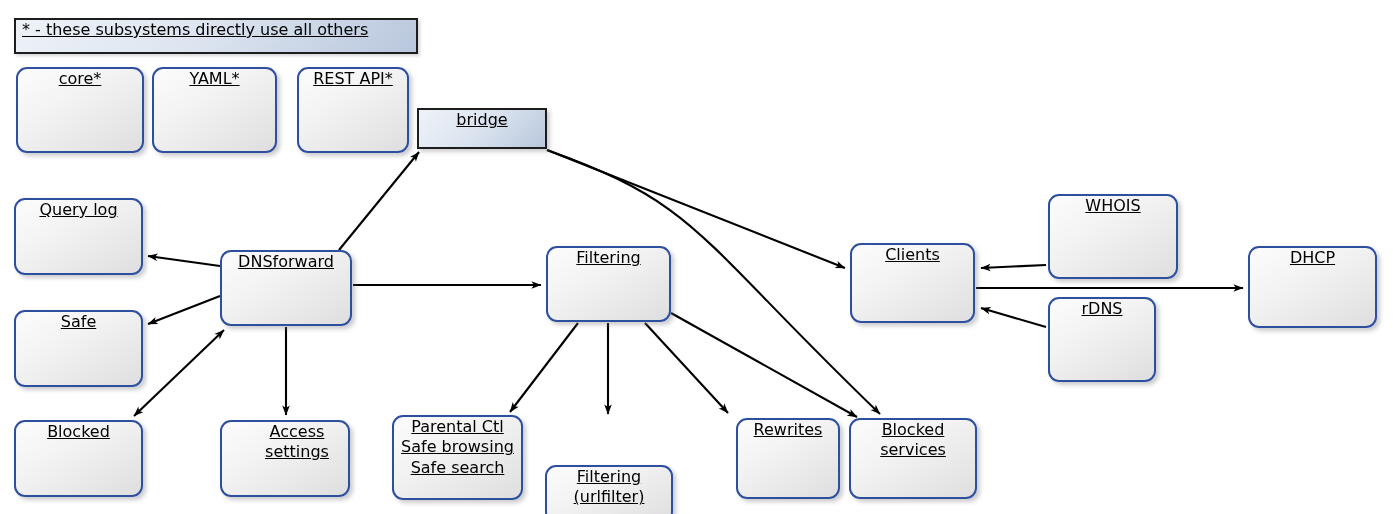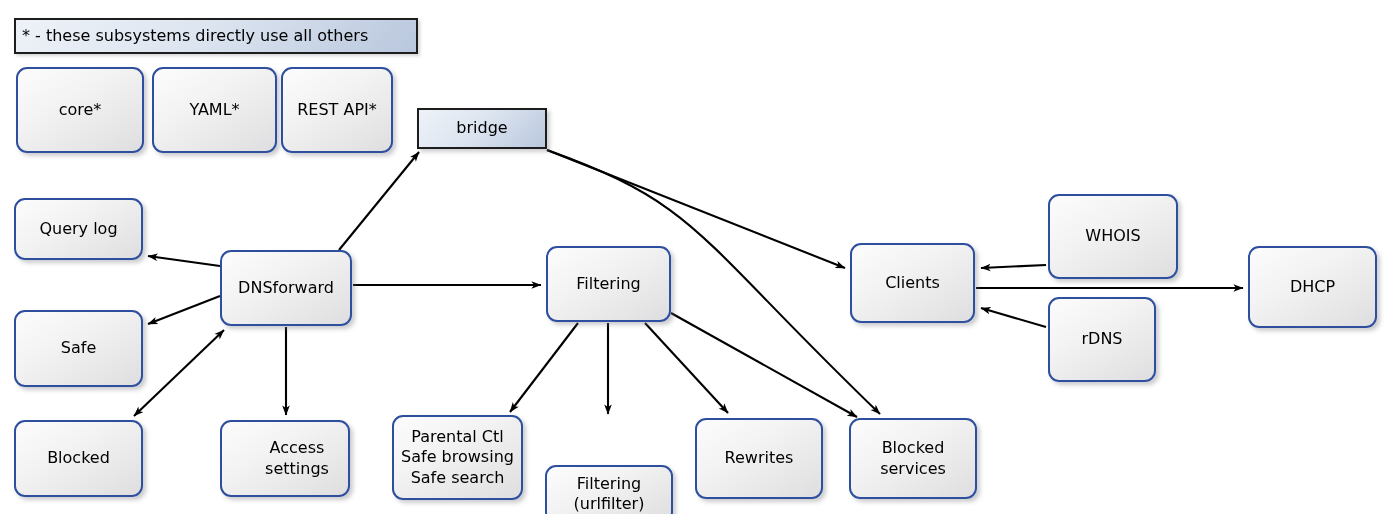--- a/index.html
+++ b/index.html
@@ -12,28 +12,28 @@
     width: 1393px;
     height: 514px;
     background: #ffffff;
     font-family: "DejaVu Sans", sans-serif;
     overflow: hidden;
   }
   .node {
     position: absolute;
     box-sizing: border-box;
     display: flex;
-    align-items: center;
     justify-content: center;
     text-align: center;
     color: #000000;
     font-size: 16px;
     line-height: 1.28;
     z-index: 5;
     white-space: pre-line;
+    text-decoration: underline;
   }
   
   .node.box {
     border: 2px solid #2d4f9e;
     border-radius: 11px;
     background: linear-gradient(150deg, #fcfcfd 0%, #f3f3f4 38%, #e6e6e7 78%, #dedee0 100%);
     box-shadow: 3px 3px 4px rgba(120,120,130,0.38);
   }
   
   .node.bluebox {
@@ -108,28 +108,28 @@
   <div class="node bluebox legend" style="left:14px; top:18px; width:404px; height:36px; font-size:16px;">
     <span>* - these subsystems directly use all others</span>
   </div>
 
   <div class="node box" style="left:16px; top:67px; width:128px; height:86px;">
     <span>core*</span>
   </div>
   <div class="node box" style="left:152px; top:67px; width:125px; height:86px;">
     <span>YAML*</span>
   </div>
-  <div class="node box" style="left:281px; top:67px; width:112px; height:86px;">
+  <div class="node box" style="left:297px; top:67px; width:112px; height:86px;">
     <span>REST API*</span>
   </div>
   <div class="node bluebox" style="left:417px; top:108px; width:130px; height:41px; z-index:6;">
     <span>bridge</span>
   </div>
 
-  <div class="node box" style="left:14px; top:198px; width:129px; height:62px;">
+  <div class="node box" style="left:14px; top:198px; width:129px; height:77px;">
     <span>Query log</span>
   </div>
   <div class="node box" style="left:14px; top:310px; width:129px; height:77px;">
     <span>Safe</span>
   </div>
   <div class="node box" style="left:14px; top:420px; width:129px; height:77px;">
     <span>Blocked</span>
   </div>
 
   <div class="node box" style="left:220px; top:250px; width:132px; height:76px;">
@@ -145,21 +145,21 @@
   </div>
   <div class="node box" style="left:392px; top:415px; width:131px; height:85px;">
     <span>Parental Ctl
 Safe browsing
 Safe search</span>
   </div>
   <div class="node box" style="left:545px; top:432px; width:128px; height:58px;margin-top:33px;">
     <span>Filtering
 (urlfilter)</span>
   </div>
-  <div class="node box" style="left:695px; top:418px; width:128px; height:81px;">
+  <div class="node box" style="left:736px; top:418px; width:104px; height:81px;">
     <span>Rewrites</span>
   </div>
   <div class="node box" style="left:849px; top:418px; width:128px; height:81px;">
     <span>Blocked
 services</span>
   </div>
 
   <div class="node box" style="left:850px; top:243px; width:125px; height:80px;">
     <span>Clients</span>
   </div>

